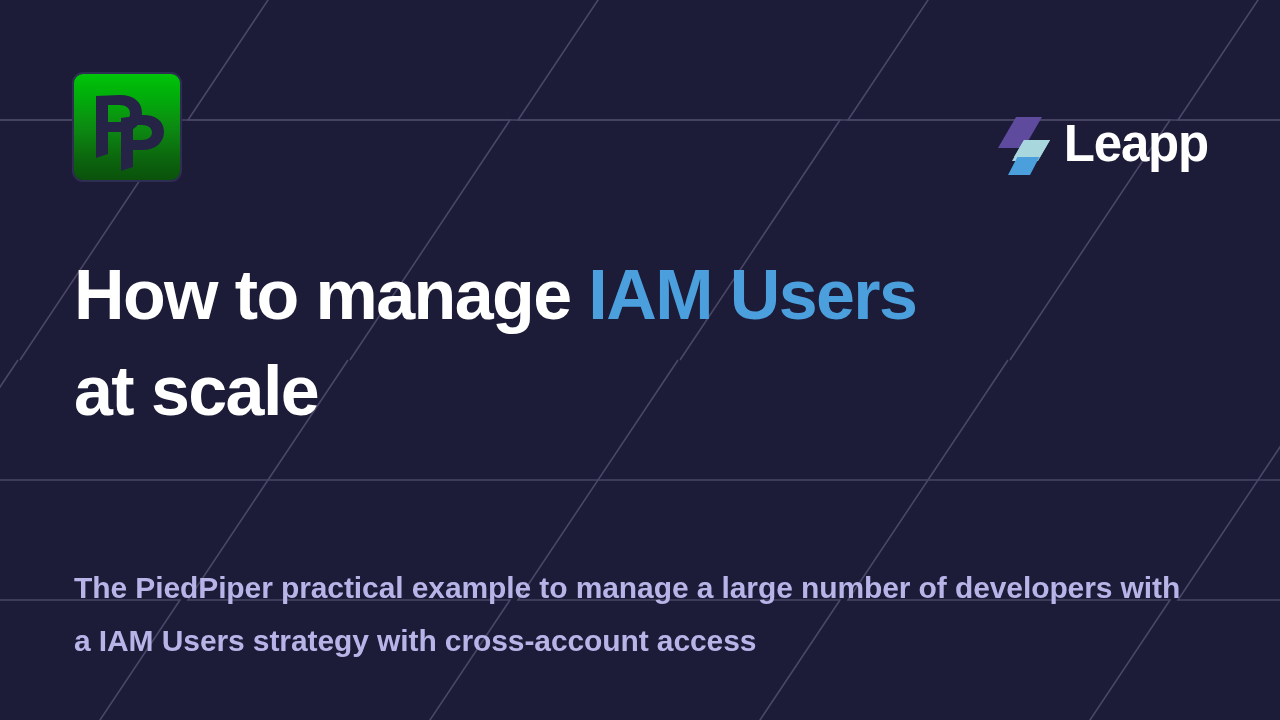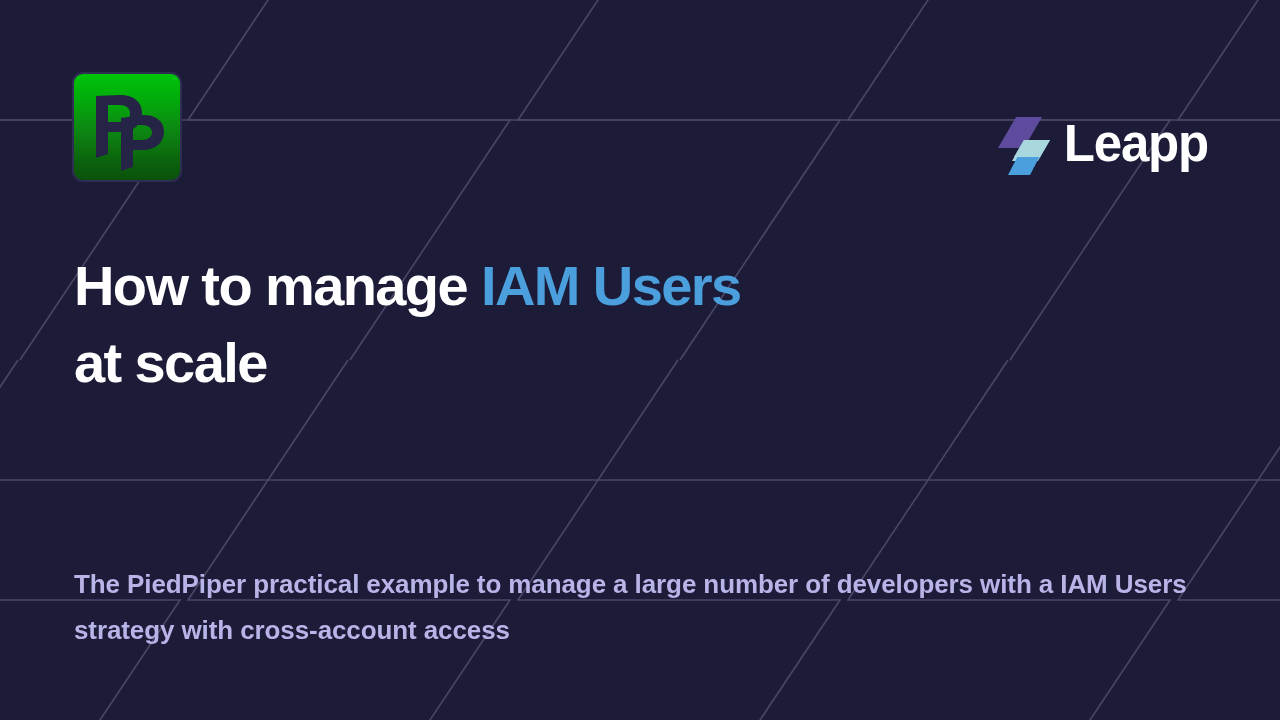--- a/index.html
+++ b/index.html
@@ -69,35 +69,35 @@
     position:relative;
     top:-3px;
   }
 
   
   .headline {
     position:absolute;
     left:74px; top:248px;
     width:1140px;
     color:#FFFFFF;
-    font-size:56px;
+    font-size:70px;
     font-weight:bold;
     line-height:1.37;
     letter-spacing:-1.6px;
     white-space:pre-wrap;
   }
   .headline .accent { color:#4A9FDC; }
 
   
   .subtitle {
     position:absolute;
     left:74px; top:561px;
     width:1120px;
     color:#B8B4E8;
-    font-size:26px;
+    font-size:30px;
     font-weight:bold;
     line-height:1.77;
     letter-spacing:-0.1px;
   }
 </style>
 </head>
 <body>
 
 <svg id="bg-pattern" viewBox="0 0 1280 720" preserveAspectRatio="none" aria-hidden="true">
   <defs>

